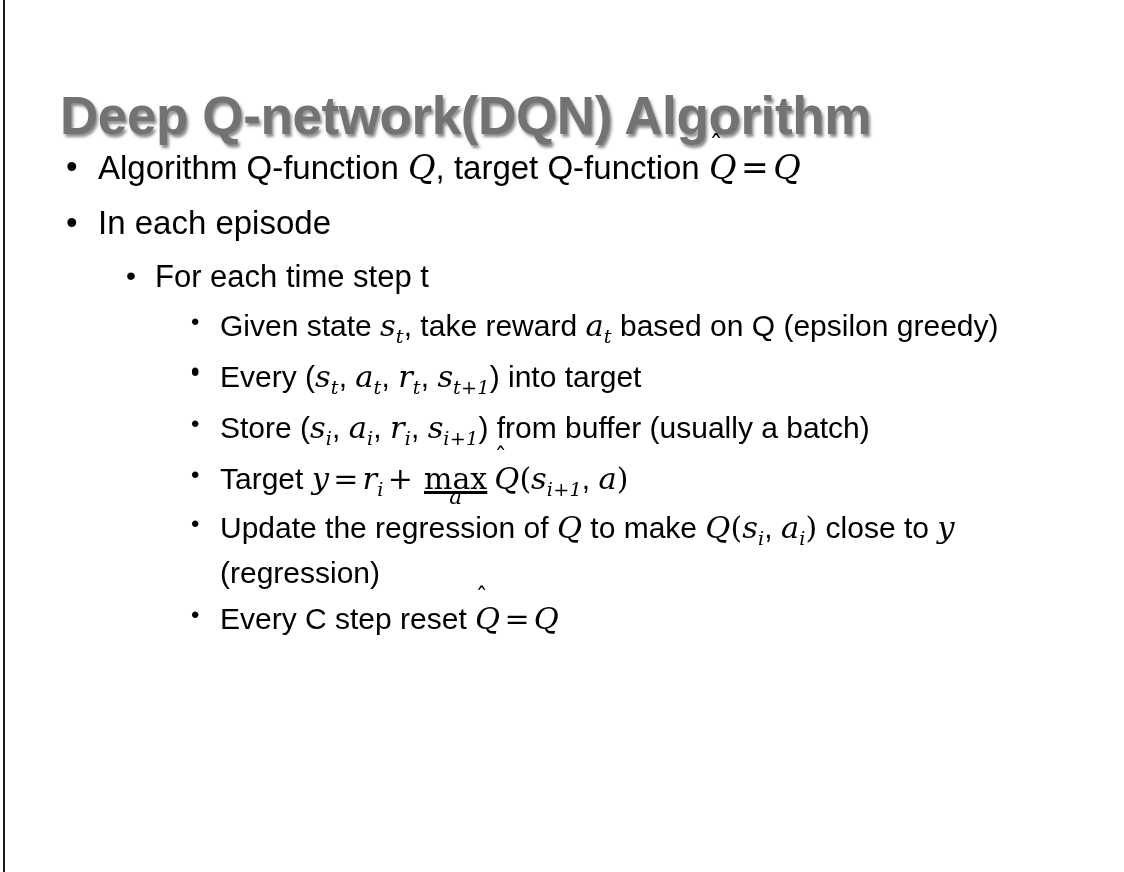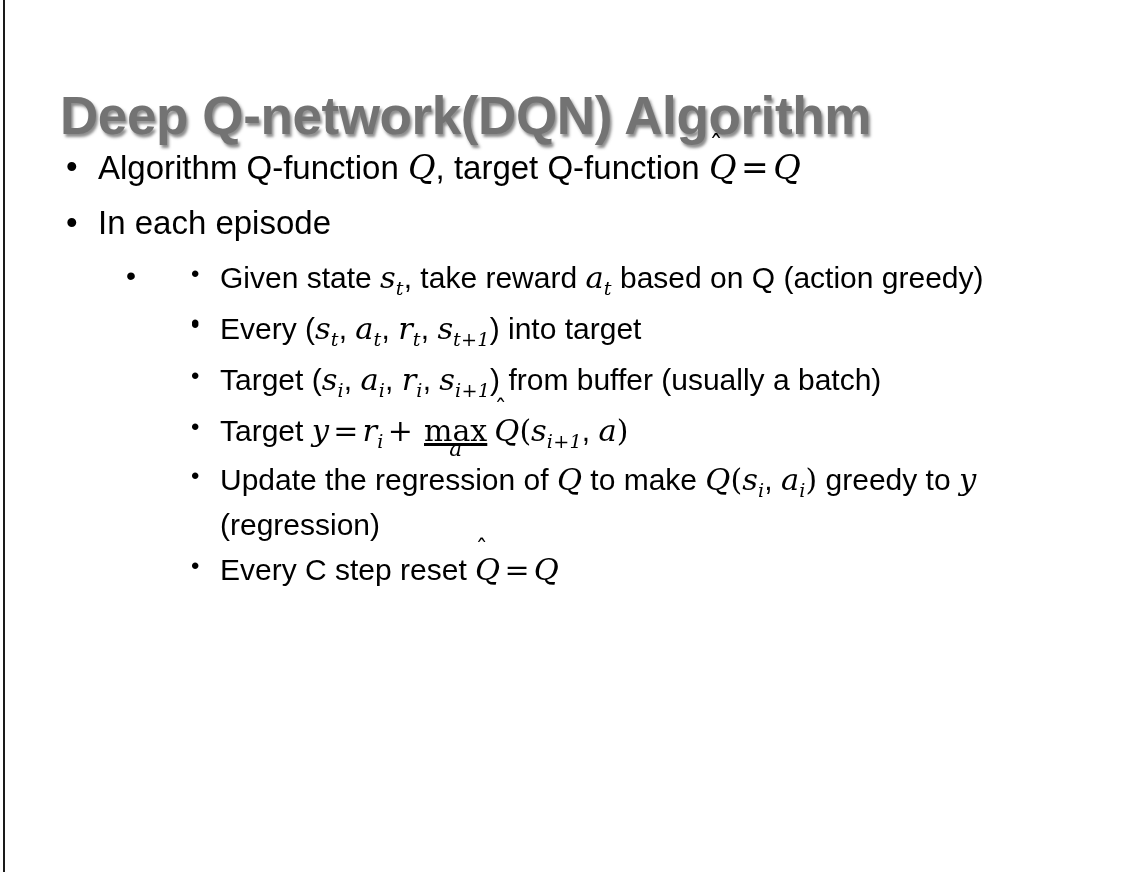--- a/index.html
+++ b/index.html
@@ -172,49 +172,50 @@
       <span class="btext"><span>Algorithm Q-function </span><span class="mth">Q</span><span>, target Q-function </span><span class="mth hat"><span class="hatmark">̂</span><span>Q</span></span><span class="op">=</span><span class="mth">Q</span></span>
     </div>
 
     <div class="bullet-row lvl1">
       <span class="dot">•</span>
       <span class="btext">In each episode</span>
     </div>
 
     <div class="bullet-row lvl2">
       <span class="dot">•</span>
+      <span class="btext">For each time step t</span>
     </div>
 
     <div class="bullet-row lvl3 tall">
       <span class="dot">•</span>
-      <span class="btext"><span>Given state </span><span class="mth">s</span><span class="sub">t</span><span>, take reward </span><span class="mth">a</span><span class="sub">t</span><span> based on Q (action greedy)</span></span>
+      <span class="btext"><span>Given state </span><span class="mth">s</span><span class="sub">t</span><span>, take reward </span><span class="mth">a</span><span class="sub">t</span><span> based on Q (epsilon greedy)</span></span>
     </div>
 
     <div class="bullet-row lvl3">
       <span class="dot">•</span>
     </div>
 
     <div class="bullet-row lvl3">
       <span class="dot">•</span>
       <span class="btext"><span>Every (</span><span class="mth">s</span><span class="sub">t</span><span>, </span><span class="mth">a</span><span class="sub">t</span><span>, </span><span class="mth">r</span><span class="sub">t</span><span>, </span><span class="mth">s</span><span class="sub">t+1</span><span>) into target</span></span>
     </div>
 
     <div class="bullet-row lvl3">
       <span class="dot">•</span>
-      <span class="btext"><span>Target (</span><span class="mth">s</span><span class="sub">i</span><span>, </span><span class="mth">a</span><span class="sub">i</span><span>, </span><span class="mth">r</span><span class="sub">i</span><span>, </span><span class="mth">s</span><span class="sub">i+1</span><span>) from buffer (usually a batch)</span></span>
+      <span class="btext"><span>Store (</span><span class="mth">s</span><span class="sub">i</span><span>, </span><span class="mth">a</span><span class="sub">i</span><span>, </span><span class="mth">r</span><span class="sub">i</span><span>, </span><span class="mth">s</span><span class="sub">i+1</span><span>) from buffer (usually a batch)</span></span>
     </div>
 
     <div class="bullet-row lvl3 tall">
       <span class="dot">•</span>
       <span class="btext"><span>Target </span><span class="mth">y</span><span class="op">=</span><span class="mth">r</span><span class="sub">i</span><span class="op">+</span><span class="maxop"><span class="maxtop">max</span><span class="maxbot">a</span></span><span class="mth hat"><span class="hatmark">̂</span><span>Q</span></span><span class="mth-up">(</span><span class="mth">s</span><span class="sub">i+1</span><span>, </span><span class="mth">a</span><span class="mth-up">)</span></span>
     </div>
 
     <div class="bullet-row lvl3 tall">
       <span class="dot">•</span>
-      <span class="btext"><span>Update the regression of </span><span class="mth">Q</span><span> to make </span><span class="mth">Q</span><span class="mth-up">(</span><span class="mth">s</span><span class="sub">i</span><span>, </span><span class="mth">a</span><span class="sub">i</span><span class="mth-up">)</span><span> greedy to </span><span class="mth">y</span><span> (regression)</span></span>
+      <span class="btext"><span>Update the regression of </span><span class="mth">Q</span><span> to make </span><span class="mth">Q</span><span class="mth-up">(</span><span class="mth">s</span><span class="sub">i</span><span>, </span><span class="mth">a</span><span class="sub">i</span><span class="mth-up">)</span><span> close to </span><span class="mth">y</span><span> (regression)</span></span>
     </div>
 
     <div class="bullet-row lvl3">
       <span class="dot">•</span>
       <span class="btext"><span>Every C step reset </span><span class="mth hat"><span class="hatmark">̂</span><span>Q</span></span><span class="op">=</span><span class="mth">Q</span></span>
     </div>
 
   </div>
 </div>
 

